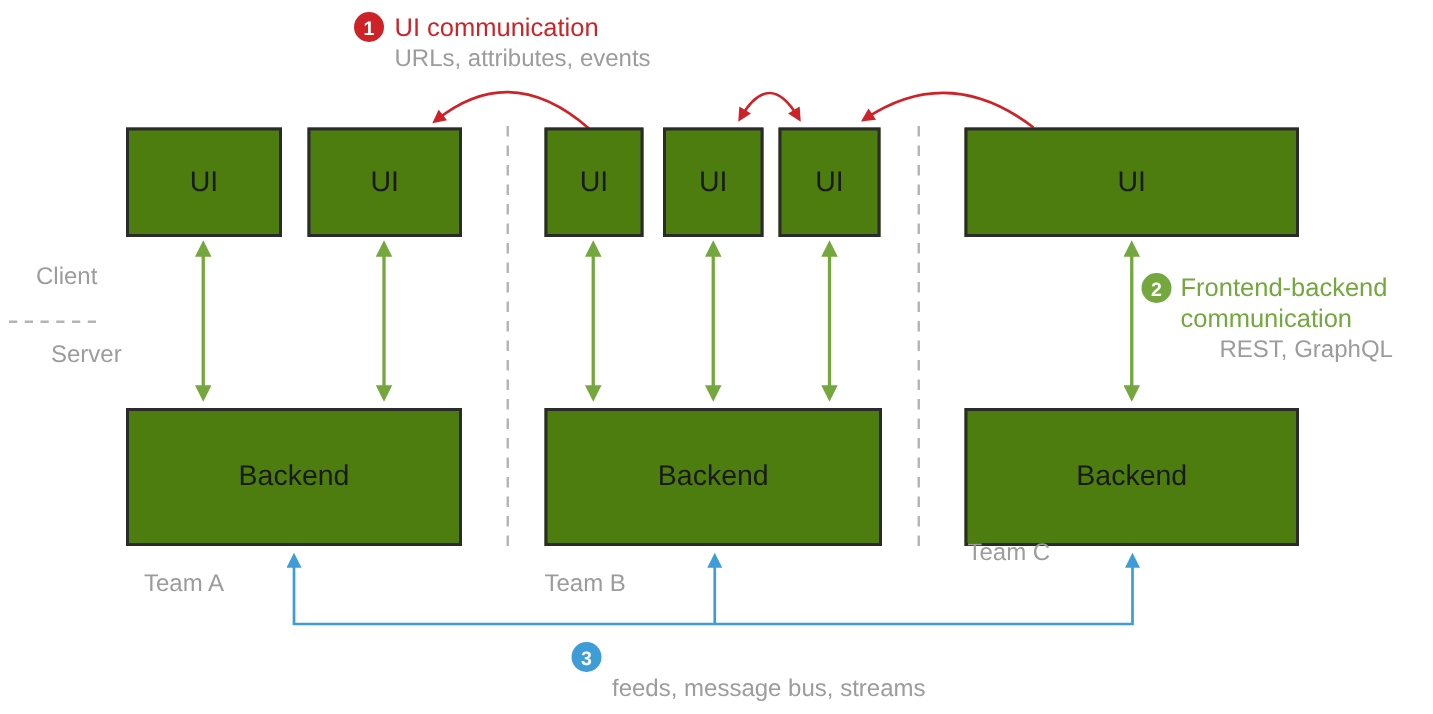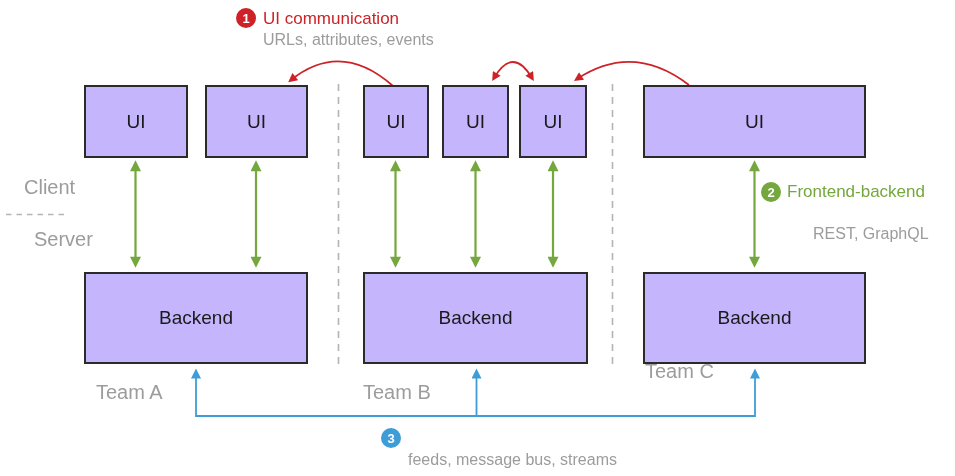--- a/index.html
+++ b/index.html
@@ -13,30 +13,30 @@
   }
   .overlay {
     position: absolute;
     left: 0; top: 0;
     width: 955px; height: 476px;
   }
   .box {
     position: absolute;
     box-sizing: border-box;
     border: 2px solid #2b2b2b;
-    background: #c4b5fd;
+    background: #4d7c0f;
     display: flex;
     align-items: center;
     justify-content: center;
     font-size: 19px;
     color: #1a1a1a;
   }
   .gray-label {
     position: absolute;
-    font-size: 20px;
+    font-size: 16px;
     color: #9c9c9c;
     white-space: nowrap;
   }
   .badge {
     position: absolute;
     width: 20px; height: 20px;
     border-radius: 50%;
     color: #ffffff;
     font-size: 13px;
     font-weight: bold;
@@ -119,18 +119,19 @@
   <div class="gray-label" style="left:96px; top:381px;">Team A</div>
   <div class="gray-label" style="left:363px; top:381px;">Team B</div>
   <div class="gray-label" style="left:645px; top:360px;">Team C</div>
 
   <div class="badge badge-red" style="left:236px; top:8px;">1</div>
   <div class="ann-title t-red" style="left:263px; top:9px;">UI communication</div>
   <div class="ann-sub" style="left:263px; top:31px;">URLs, attributes, events</div>
 
   <div class="badge badge-green" style="left:761px; top:182px;">2</div>
   <div class="ann-title t-green" style="left:787px; top:182px;">Frontend-backend</div>
+  <div class="ann-title t-green" style="left:787px; top:203px;">communication</div>
   <div class="ann-sub" style="left:813px; top:225px;">REST, GraphQL</div>
 
   <div class="badge badge-blue" style="left:381px; top:428px;">3</div>
   <div class="ann-sub" style="left:408px; top:451px;">feeds, message bus, streams</div>
 
 </div>
 
 </body></html>

